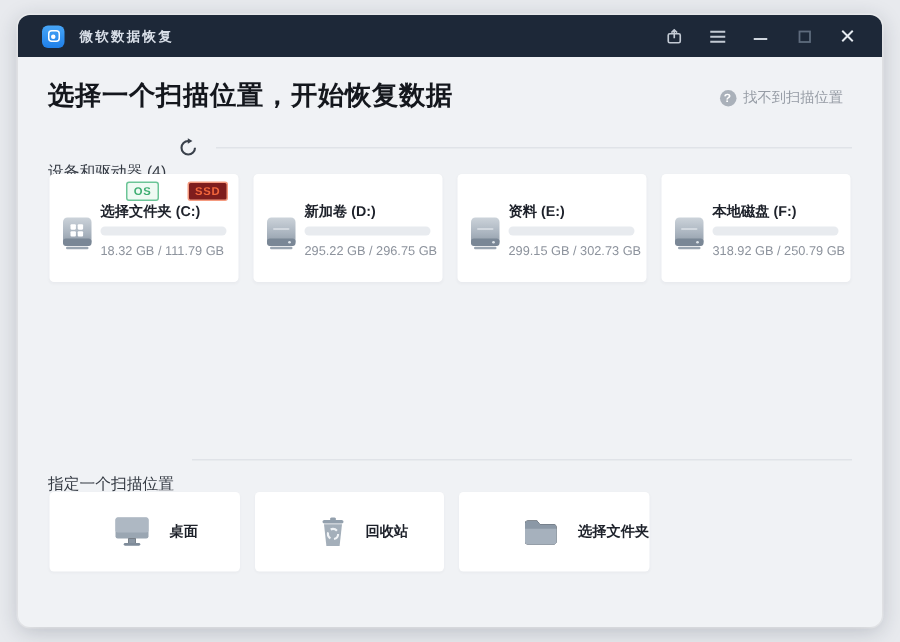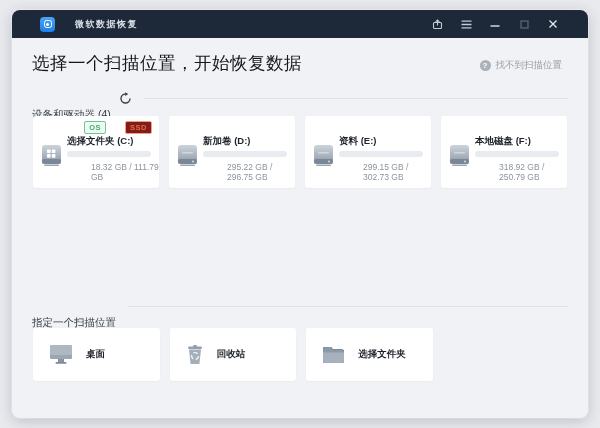--- a/index.html
+++ b/index.html
@@ -11,21 +11,21 @@
   }
   .window{
     position:absolute; left:12px; top:10px; width:576px; height:408px;
     border-radius:8px; background:#f0f2f5;
     box-shadow:0 3px 14px rgba(30,40,60,.22), 0 0 0 1px rgba(255,255,255,.6);
     overflow:hidden;
   }
   
   .titlebar{
     height:28px; background:#1d2838; display:flex; align-items:center;
-    padding:0 28px; gap:20px;
+    padding:0 16px; gap:10px;
   }
   .appicon{
     width:15px; height:15px; border-radius:4px;
     background:linear-gradient(180deg,#47a6f7,#1f7fe8);
     display:flex; align-items:center; justify-content:center; flex:0 0 auto;
   }
   .appicon .inner{
     width:8px; height:8px; border:1.3px solid #fff; border-radius:2.5px;
     position:relative;
   }
@@ -34,21 +34,21 @@
     border-radius:50%; background:#fff;
   }
   .apptitle{ color:#d9dfe8; font-size:9px; letter-spacing:1.5px; font-weight:bold; }
   .tb-controls{ margin-left:auto; display:flex; align-items:center; gap:15px; }
   .tb-btn{ display:flex; align-items:center; justify-content:center; width:14px; height:14px; cursor:default; }
   .tb-btn svg{ display:block; }
   
   .bodyarea{ position:relative; height:380px; }
   .page-title{
     position:absolute; left:20px; top:13px;
-    font-size:17.5px; font-weight:normal; color:#14171d; letter-spacing:0.5px;
+    font-size:17.5px; font-weight:bold; color:#14171d; letter-spacing:0.5px;
   }
   .help{
     position:absolute; right:26px; top:21px; display:flex; align-items:center; gap:5px;
     color:#969ca5; font-size:9.5px;
   }
   .qicon{
     width:11px; height:11px; border-radius:50%; background:#aab1ba; color:#fff;
     font-size:8px; font-weight:bold; display:flex; align-items:center; justify-content:center;
   }
   .section-row{
@@ -78,24 +78,24 @@
   .hdd-icon{ position:absolute; left:8px; top:28px; }
   .drive-name{
     position:absolute; left:34px; top:19px; font-size:9.5px; font-weight:bold; color:#1d212a;
   }
   .usage-track{
     position:absolute; left:34px; top:35px; width:84px; height:6px;
     background:#e8ebef; border-radius:3px; overflow:hidden;
   }
   .usage-fill{ height:100%; border-radius:3px; background:#3b86f6; }
   .drive-size{
-    position:absolute; left:34px; top:46px; font-size:8.5px; color:#8d939d;margin-left:24px;
+    position:absolute; left:34px; top:46px; font-size:8.5px; color:#8d939d;
   }
   .loc-card{
-    height:53px; display:flex; align-items:center; padding-left:16px; gap:13px;
+    height:53px; display:flex; align-items:center; padding-left:43px; gap:13px;
   }
   .loc-label{ font-size:9.5px; font-weight:bold; color:#1d212a; }
   .loc-icon{ display:flex; align-items:center; }
   .hidden{ display:none; }
 </style>
 </head>
 <body>
 
 <div class="window">
 

